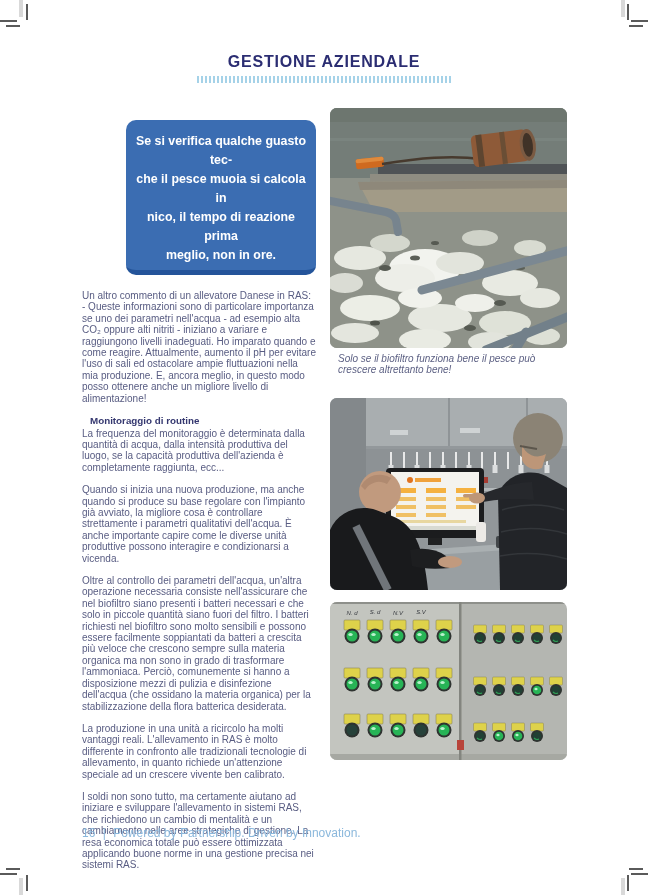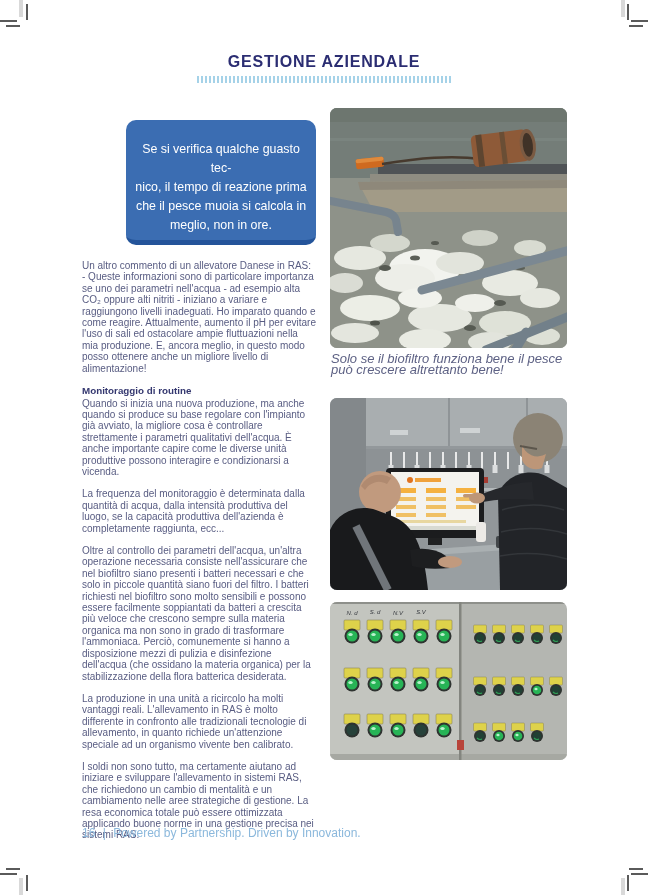--- a/index.html
+++ b/index.html
@@ -15,31 +15,31 @@
     font-size:16px;font-weight:bold;letter-spacing:.8px;color:#2b2d72;
   }
   .ribbon{
     position:absolute;top:76px;left:197px;width:256px;height:7px;
     background:repeating-linear-gradient(90deg,#a5d2e8 0,#a5d2e8 2px,#ffffff 2px,#ffffff 4px);
   }
 
   .col-left{position:absolute;left:82px;top:120px;width:234px;}
   .callout{
     background:#3b6db2;border-radius:10px;border-bottom:5px solid #24549a;
-    color:#ffffff;font-weight:normal;font-size:12.4px;line-height:19px;
-    text-align:center;padding:20px 8px 5px;margin-left:44px;
+    color:#ffffff;font-weight:bold;font-size:12.4px;line-height:19px;
+    text-align:center;padding:12px 8px 5px;margin-left:44px;
   }
   .body-text{margin-top:15px;color:#585c82;}
   .body-text p{margin:0 0 11px;font-size:10px;line-height:11.4px;}
-  .body-text h3{margin:11px 0 1px;font-size:9.8px;line-height:11.5px;color:#34376f;font-weight:bold;}
+  .body-text h3{margin:11px 8px 1px;font-size:9.8px;line-height:11.5px;color:#34376f;font-weight:bold;}
 
   .col-right{position:absolute;left:330px;top:108px;width:237px;}
   figure{margin:0;}
   .photo{display:block;width:237px;border-radius:7px;}
-  .caption{font-size:13px;line-height:11px;font-style:italic;color:#5d6184;margin:5px 1px 0;}
+  .caption{font-size:10px;line-height:11px;font-style:italic;color:#5d6184;margin:5px 8px 0;}
   .fig2{margin-top:23px;}
   .fig3{margin-top:12px;}
 
   .footer{position:absolute;left:82px;top:826px;font-size:12px;color:#8bb8dc;}
   .footer .sep{margin:0 4px;}
 </style>
 </head>
 <body>
 
 <div class="mark light" style="left:19px;top:0;width:4px;height:17px;"></div>
@@ -61,35 +61,35 @@
 <div class="mark" style="left:627px;top:875px;width:1.5px;height:16px;"></div>
 <div class="mark" style="left:631px;top:873px;width:17px;height:1.5px;"></div>
 <div class="mark" style="left:629px;top:868px;width:14px;height:1.5px;"></div>
 
 <div class="page-title">GESTIONE AZIENDALE</div>
 <div class="ribbon"></div>
 
 <div class="col-left">
   <div class="callout">
     <div>Se si verifica qualche guasto tec-</div>
+    <div>che il pesce muoia si calcola in</div>
     <div>nico, il tempo di reazione prima</div>
-    <div>che il pesce muoia si calcola in</div>
     <div>meglio, non in ore.</div>
   </div>
 
   <div class="body-text">
     <p>Un altro commento di un allevatore Danese in RAS: - Queste informazioni sono di particolare importanza se uno dei parametri nell'acqua - ad esempio alta CO₂ oppure alti nitriti - iniziano a variare e raggiungono livelli inadeguati. Ho imparato quando e come reagire. Attualmente, aumento il pH per evitare l'uso di sali ed ostacolare ampie fluttuazioni nella mia produzione. E, ancora meglio, in questo modo posso ottenere anche un migliore livello di alimentazione!</p>
 
     <h3>Monitoraggio di routine</h3>
+    <p>La frequenza del monitoraggio è determinata dalla quantità di acqua, dalla intensità produttiva del luogo, se la capacità produttiva dell'azienda è completamente raggiunta, ecc...</p>
     <p>Quando si inizia una nuova produzione, ma anche quando si produce su base regolare con l'impianto già avviato, la migliore cosa è controllare strettamente i parametri qualitativi dell'acqua. È anche importante capire come le diverse unità produttive possono interagire e condizionarsi a vicenda.</p>
-    <p>La frequenza del monitoraggio è determinata dalla quantità di acqua, dalla intensità produttiva del luogo, se la capacità produttiva dell'azienda è completamente raggiunta, ecc...</p>
 
     <p>Oltre al controllo dei parametri dell'acqua, un'altra operazione necessaria consiste nell'assicurare che nel biofiltro siano presenti i batteri necessari e che solo in piccole quantità siano fuori del filtro. I batteri richiesti nel biofiltro sono molto sensibili e possono essere facilmente soppiantati da batteri a crescita più veloce che crescono sempre sulla materia organica ma non sono in grado di trasformare l'ammoniaca. Perciò, comunemente si hanno a disposizione mezzi di pulizia e disinfezione dell'acqua (che ossidano la materia organica) per la stabilizzazione della flora batterica desiderata.</p>
 
-    <p>La produzione in una unità a ricircolo ha molti vantaggi reali. L'allevamento in RAS è molto differente in confronto alle tradizionali tecnologie di allevamento, in quanto richiede un'attenzione speciale ad un organismo vivente ben calibrato.</p>
+    <p>La produzione in una unità a ricircolo ha molti vantaggi reali. L'allevamento in RAS è molto differente in confronto alle tradizionali tecnologie di allevamento, in quanto richiede un'attenzione speciale ad un crescere vivente ben calibrato.</p>
     <p>I soldi non sono tutto, ma certamente aiutano ad iniziare e sviluppare l'allevamento in sistemi RAS, che richiedono un cambio di mentalità e un cambiamento nelle aree strategiche di gestione. La resa economica totale può essere ottimizzata applicando buone norme in una gestione precisa nei sistemi RAS.</p>
   </div>
 </div>
 
 <div class="col-right">
 
   <figure>
     <svg class="photo" viewBox="0 0 237 240" width="237" height="240" preserveAspectRatio="none" xmlns="http://www.w3.org/2000/svg">
       <rect width="237" height="240" fill="#8e9289"></rect>
       <g>

